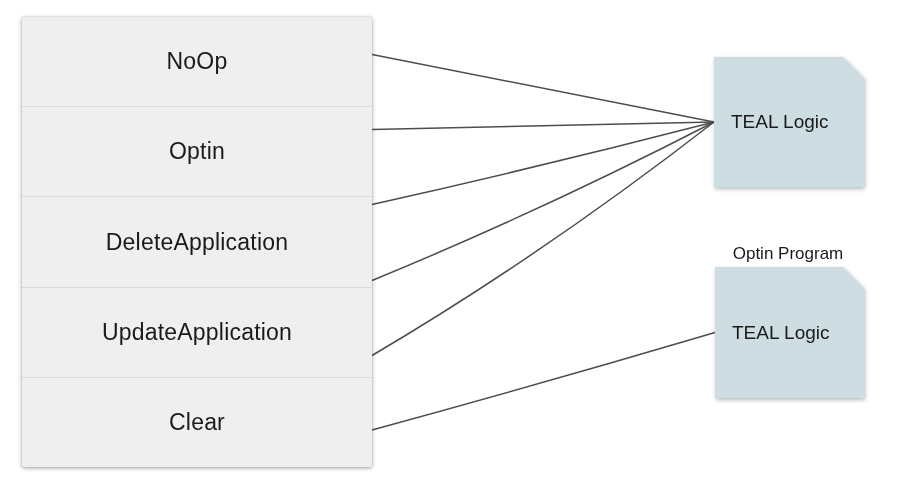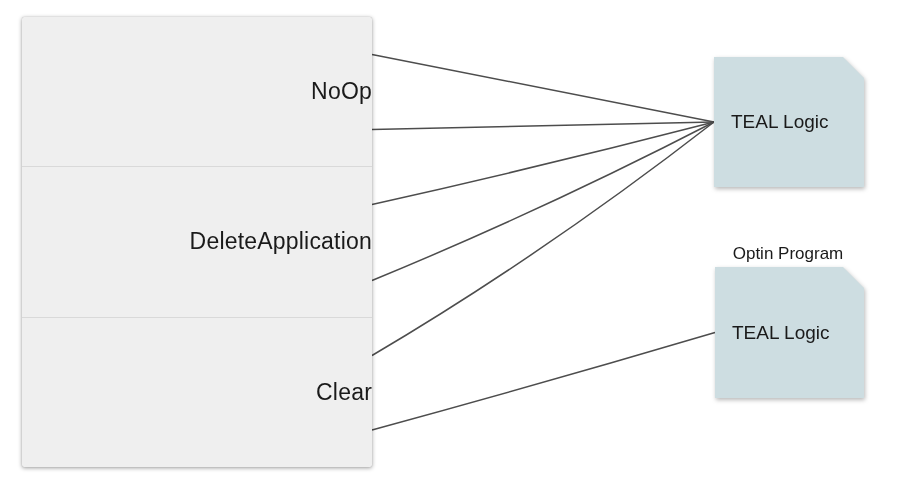--- a/index.html
+++ b/index.html
@@ -34,21 +34,21 @@
     border-radius: 2px;
     box-shadow: 0 1px 4px rgba(0,0,0,0.38), 0 0 1px rgba(0,0,0,0.25);
     display: flex;
     flex-direction: column;
     box-sizing: border-box;
   }
   .txn-row {
     flex: 1 1 0;
     display: flex;
     align-items: center;
-    justify-content: flex-end;
+    justify-content: center;
     border-bottom: 1px solid var(--row-sep, #d9d9d9);
     box-sizing: border-box;
   }
   .txn-row:last-child { border-bottom: none; }
   .txn-row span {
     font-size: 23px;
     color: var(--text, #1a1a1a);
     letter-spacing: 0.2px;
   }
   
@@ -94,21 +94,27 @@
       <path d="M 372 280.5 Q 543 210.25 714 122" fill="none" stroke="#4d4d4d" stroke-width="1.5"></path>
       <path d="M 372 355.5 Q 543 254.75 714 122" fill="none" stroke="#4d4d4d" stroke-width="1.5"></path>
       <path d="M 372 430 Q 543.5 383.25 715 332.5" fill="none" stroke="#4d4d4d" stroke-width="1.5"></path>
     </svg>
 
   <div class="txn-list" id="txn-list">
       <div class="txn-row">
         <span>NoOp</span>
       </div>
       <div class="txn-row">
+        <span>Optin</span>
+      </div>
+      <div class="txn-row">
         <span>DeleteApplication</span>
+      </div>
+      <div class="txn-row">
+        <span>UpdateApplication</span>
       </div>
       <div class="txn-row">
         <span>Clear</span>
       </div>
     </div>
 
   <div class="doc-shadow" id="approval-wrap">
     <div class="doc" id="approval-doc">
       <span>TEAL Logic</span>
     </div>

